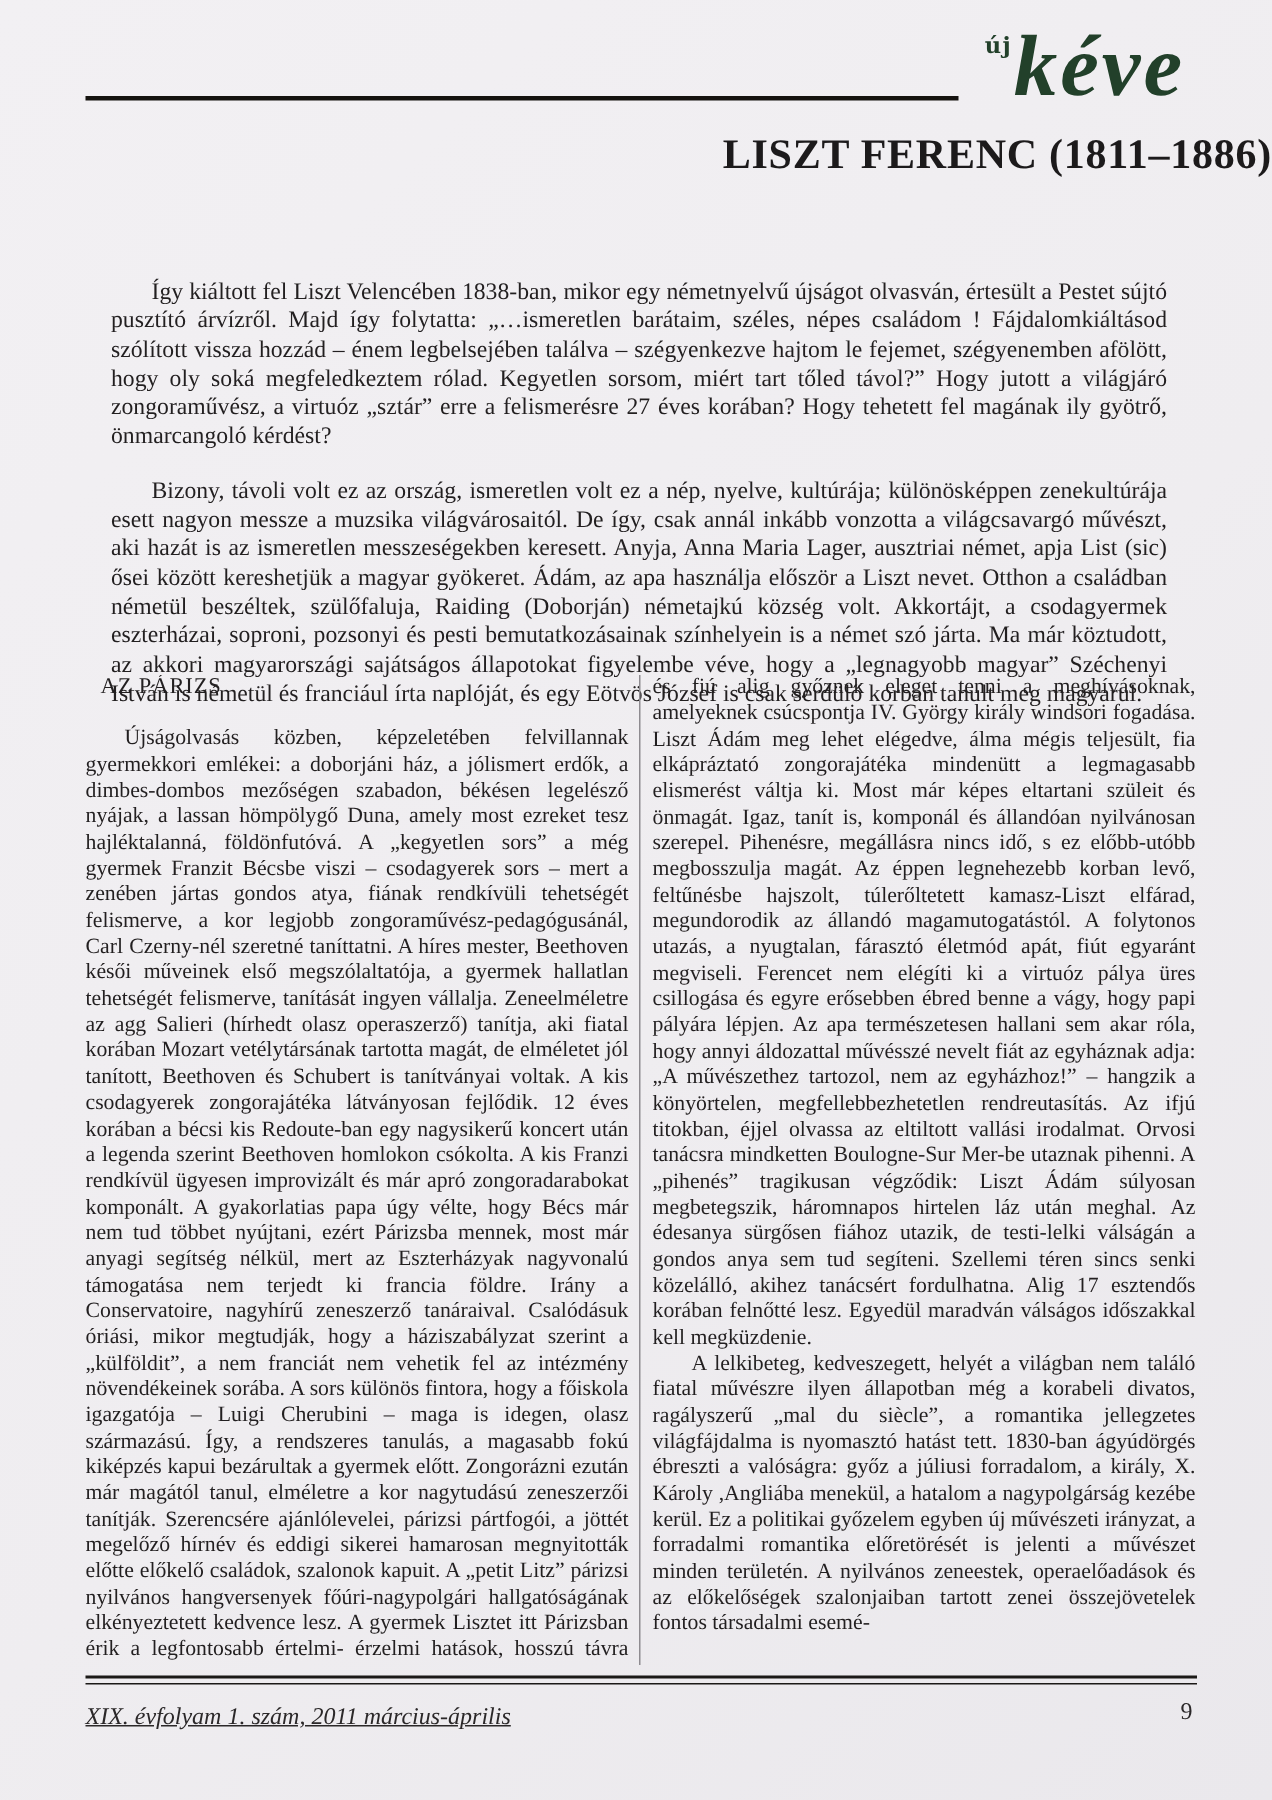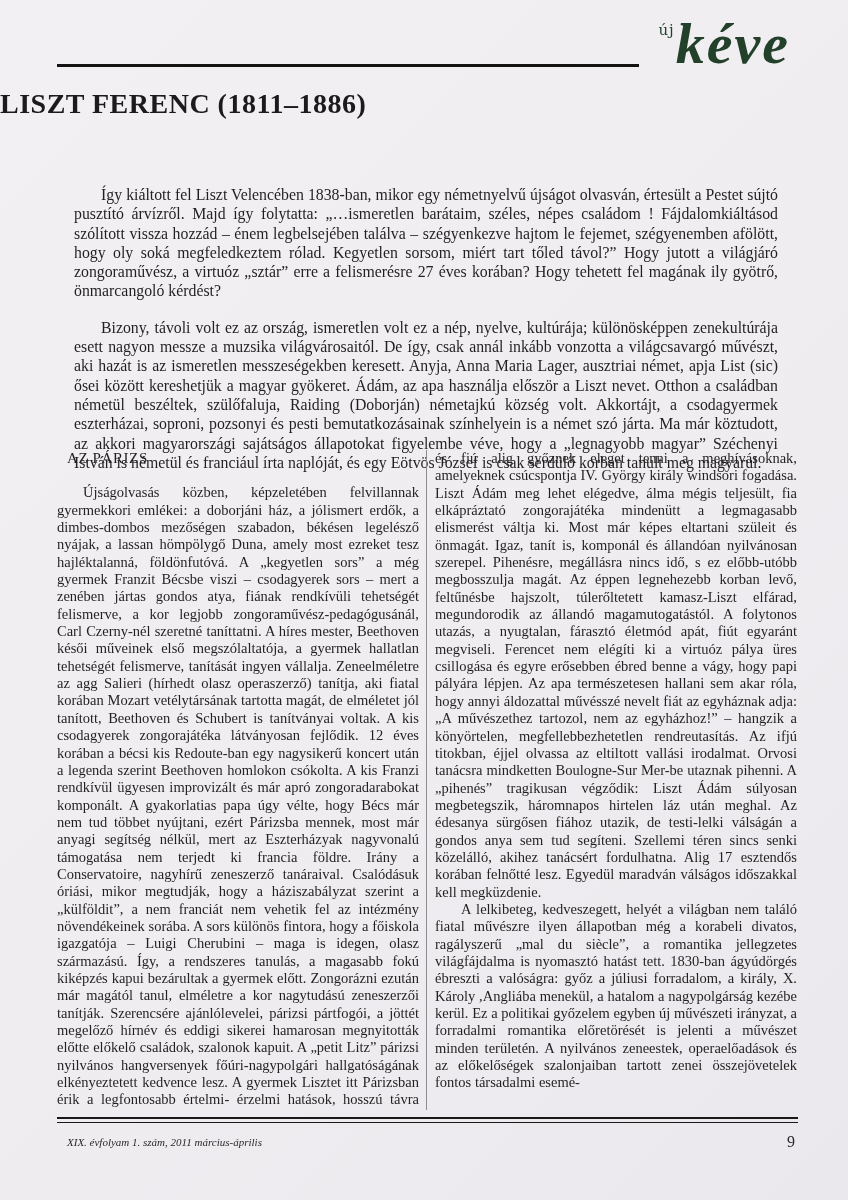--- a/index.html
+++ b/index.html
@@ -19,40 +19,40 @@
   .masthead-rule{
     position:absolute;top:64px;left:57px;width:582px;height:3px;
     background:#15130f;
   }
   .logo{
     position:absolute;top:10px;right:58px;
     white-space:nowrap;
   }
   .logo-prefix{
     font-family:"DejaVu Serif", serif;
-    font-weight:normal;
+    font-weight:bold;
     font-size:15px;
     color:#22402a;
     vertical-align:28px;
     letter-spacing:1px;
     margin-right:1px;
     margin-left:24px;
   }
   .logo-word{
     font-family:Liberation Serif, serif;
     font-style:italic;
     font-weight:bold;
     font-size:58px;
     letter-spacing:2px;
     color:#22402a;
   }
   
   .title-block{
     position:absolute;top:88px;left:0;width:100%;
-    text-align:left;
+    text-align:right;
   }
   .title{
     font-size:28px;font-weight:bold;letter-spacing:.5px;
     margin:0;color:#1c1a1b;
   }
   .subtitle{
     font-size:28px;font-weight:bold;letter-spacing:.5px;
     margin:3px 0 0 0;color:#1c1a1b;
   }
   
@@ -91,22 +91,22 @@
   .col p{margin:0;}
   .col p.indent{text-indent:26px;}
   
   .footer-rule{
     position:absolute;left:57px;top:1117px;width:741px;
     height:3px;
     border-top:2.5px solid #1b1917;
     border-bottom:1.5px solid #1b1917;
   }
   .footer-issue{
-    position:absolute;left:67px;top:1136px;
-    font-style:italic;font-size:11px;color:#2b2829;
+    position:absolute;left:57px;top:1136px;
+    font-style:italic;font-size:16px;color:#2b2829;text-decoration:underline;
   }
   .footer-page{
     position:absolute;right:53px;top:1133px;
     font-size:16px;color:#2b2829;
   }
 </style>
 </head>
 <body>
 
 <div class="page">

